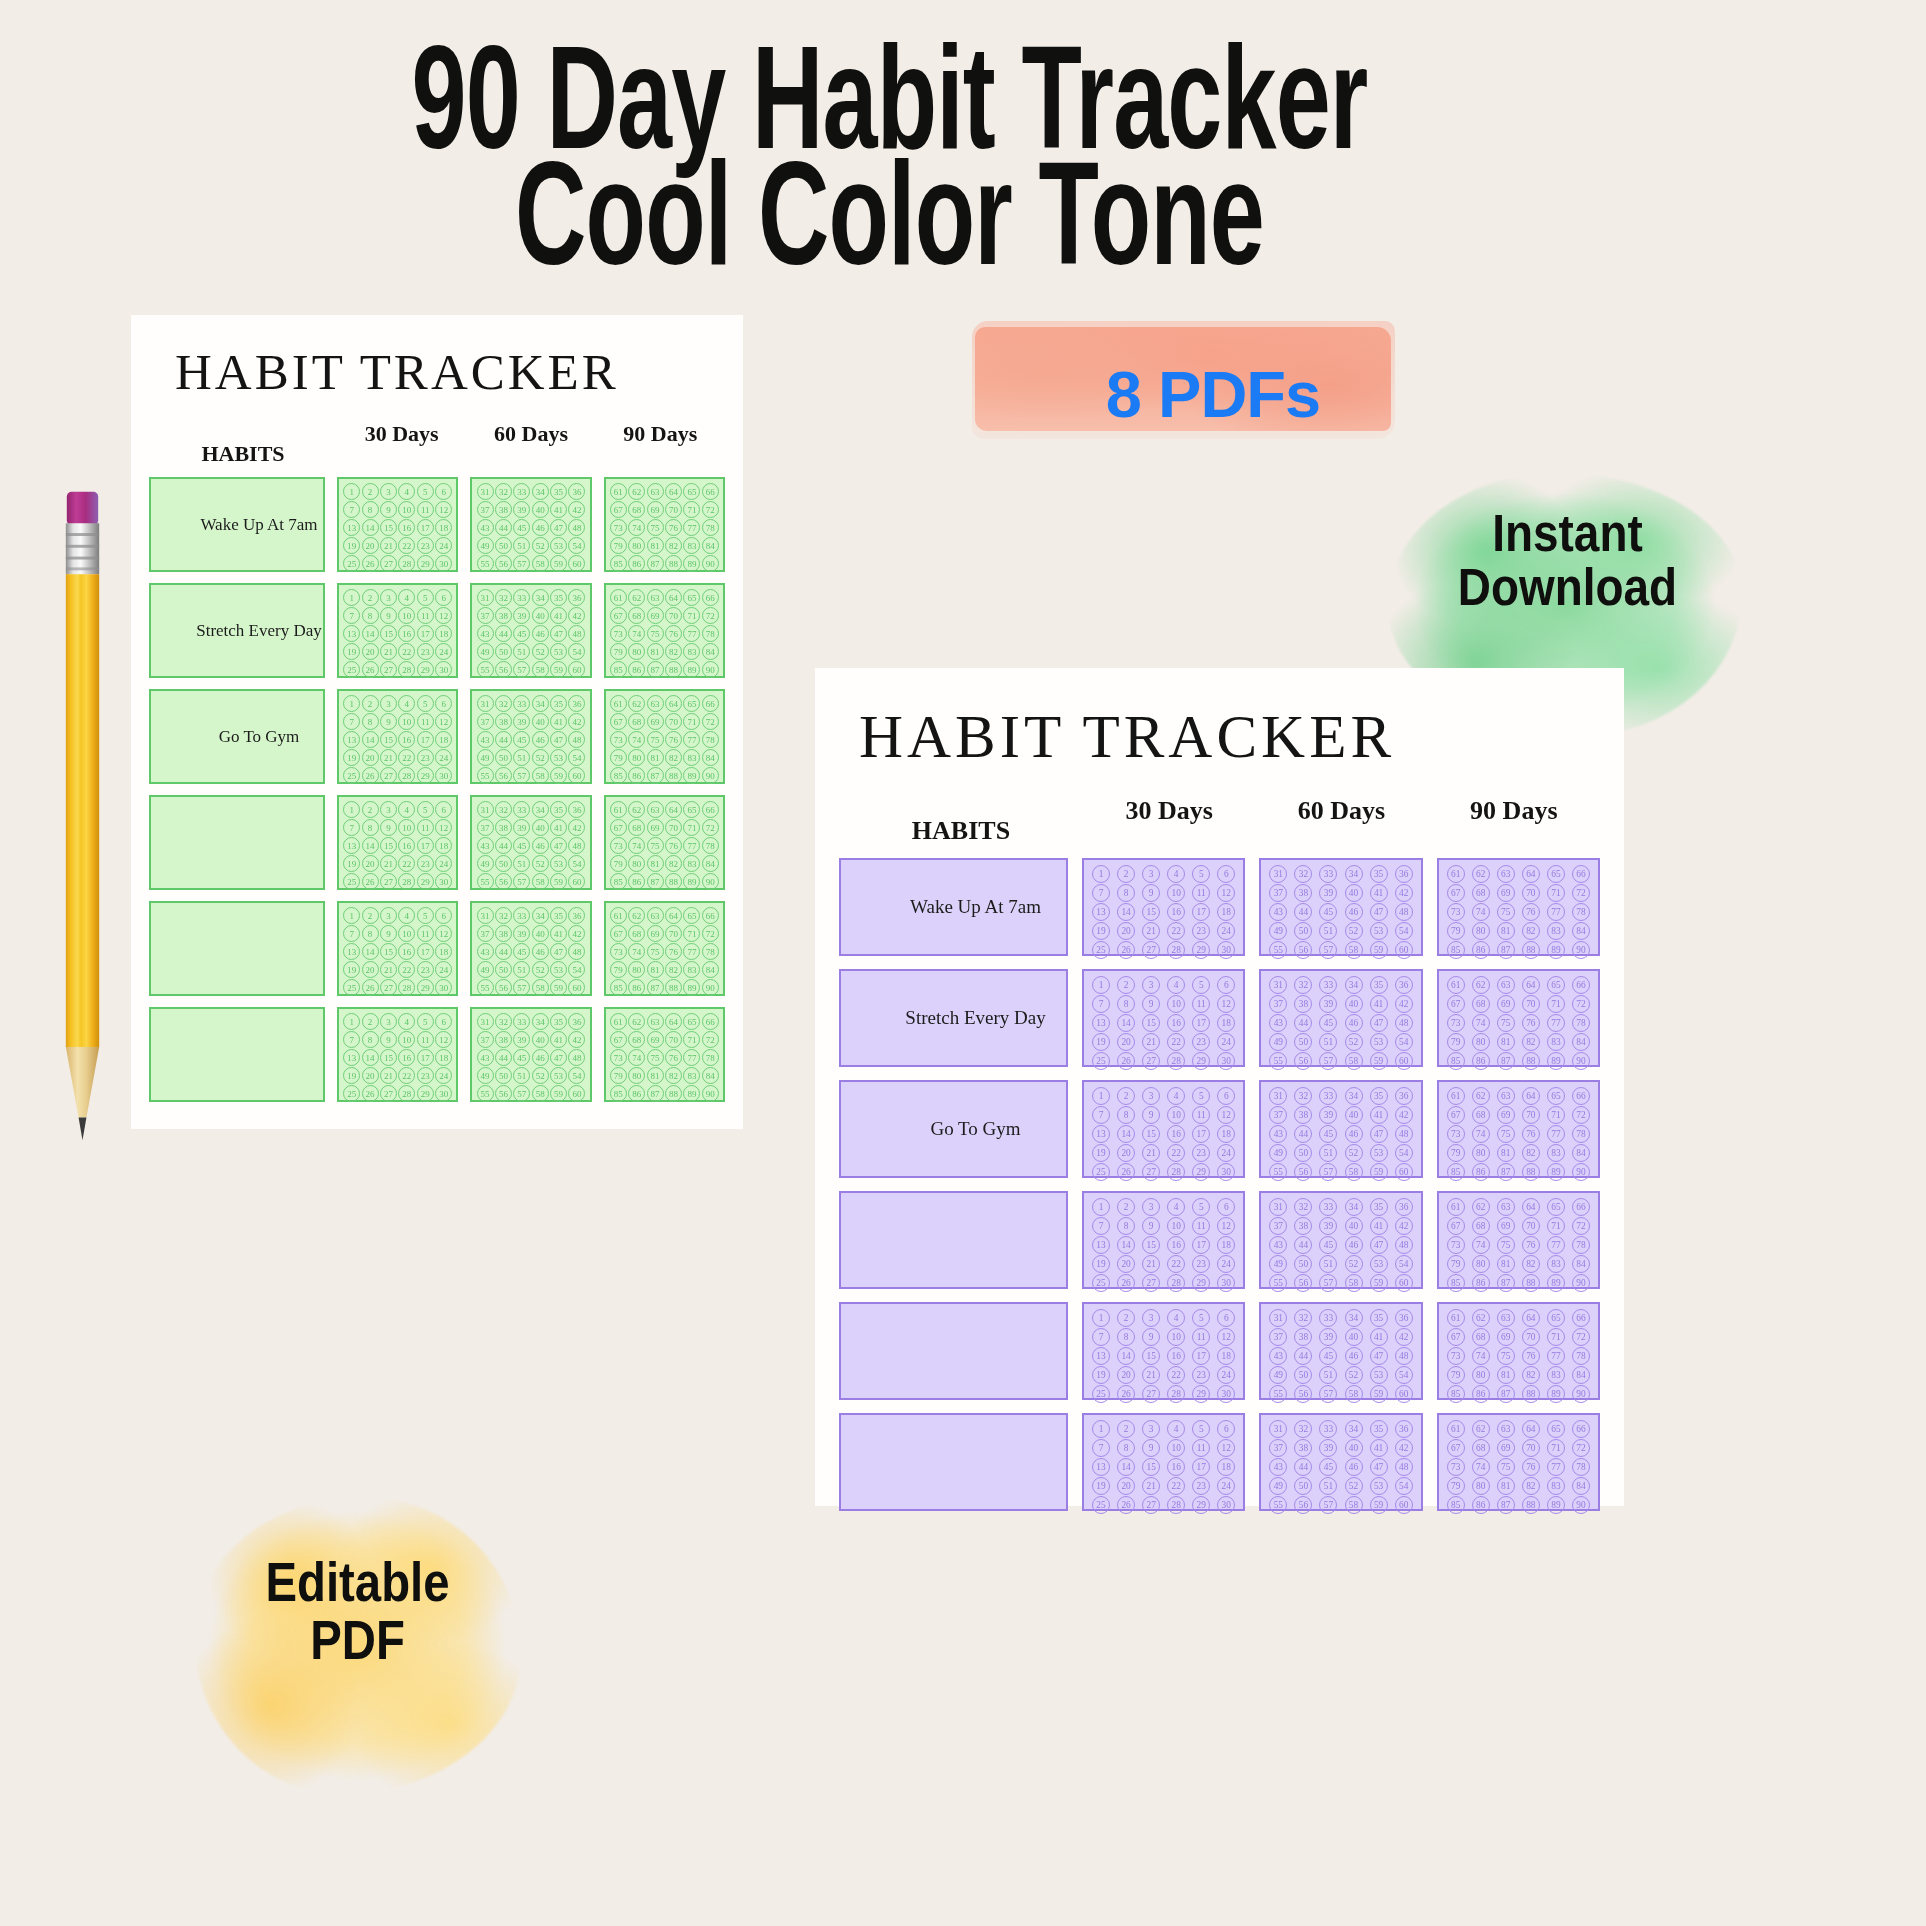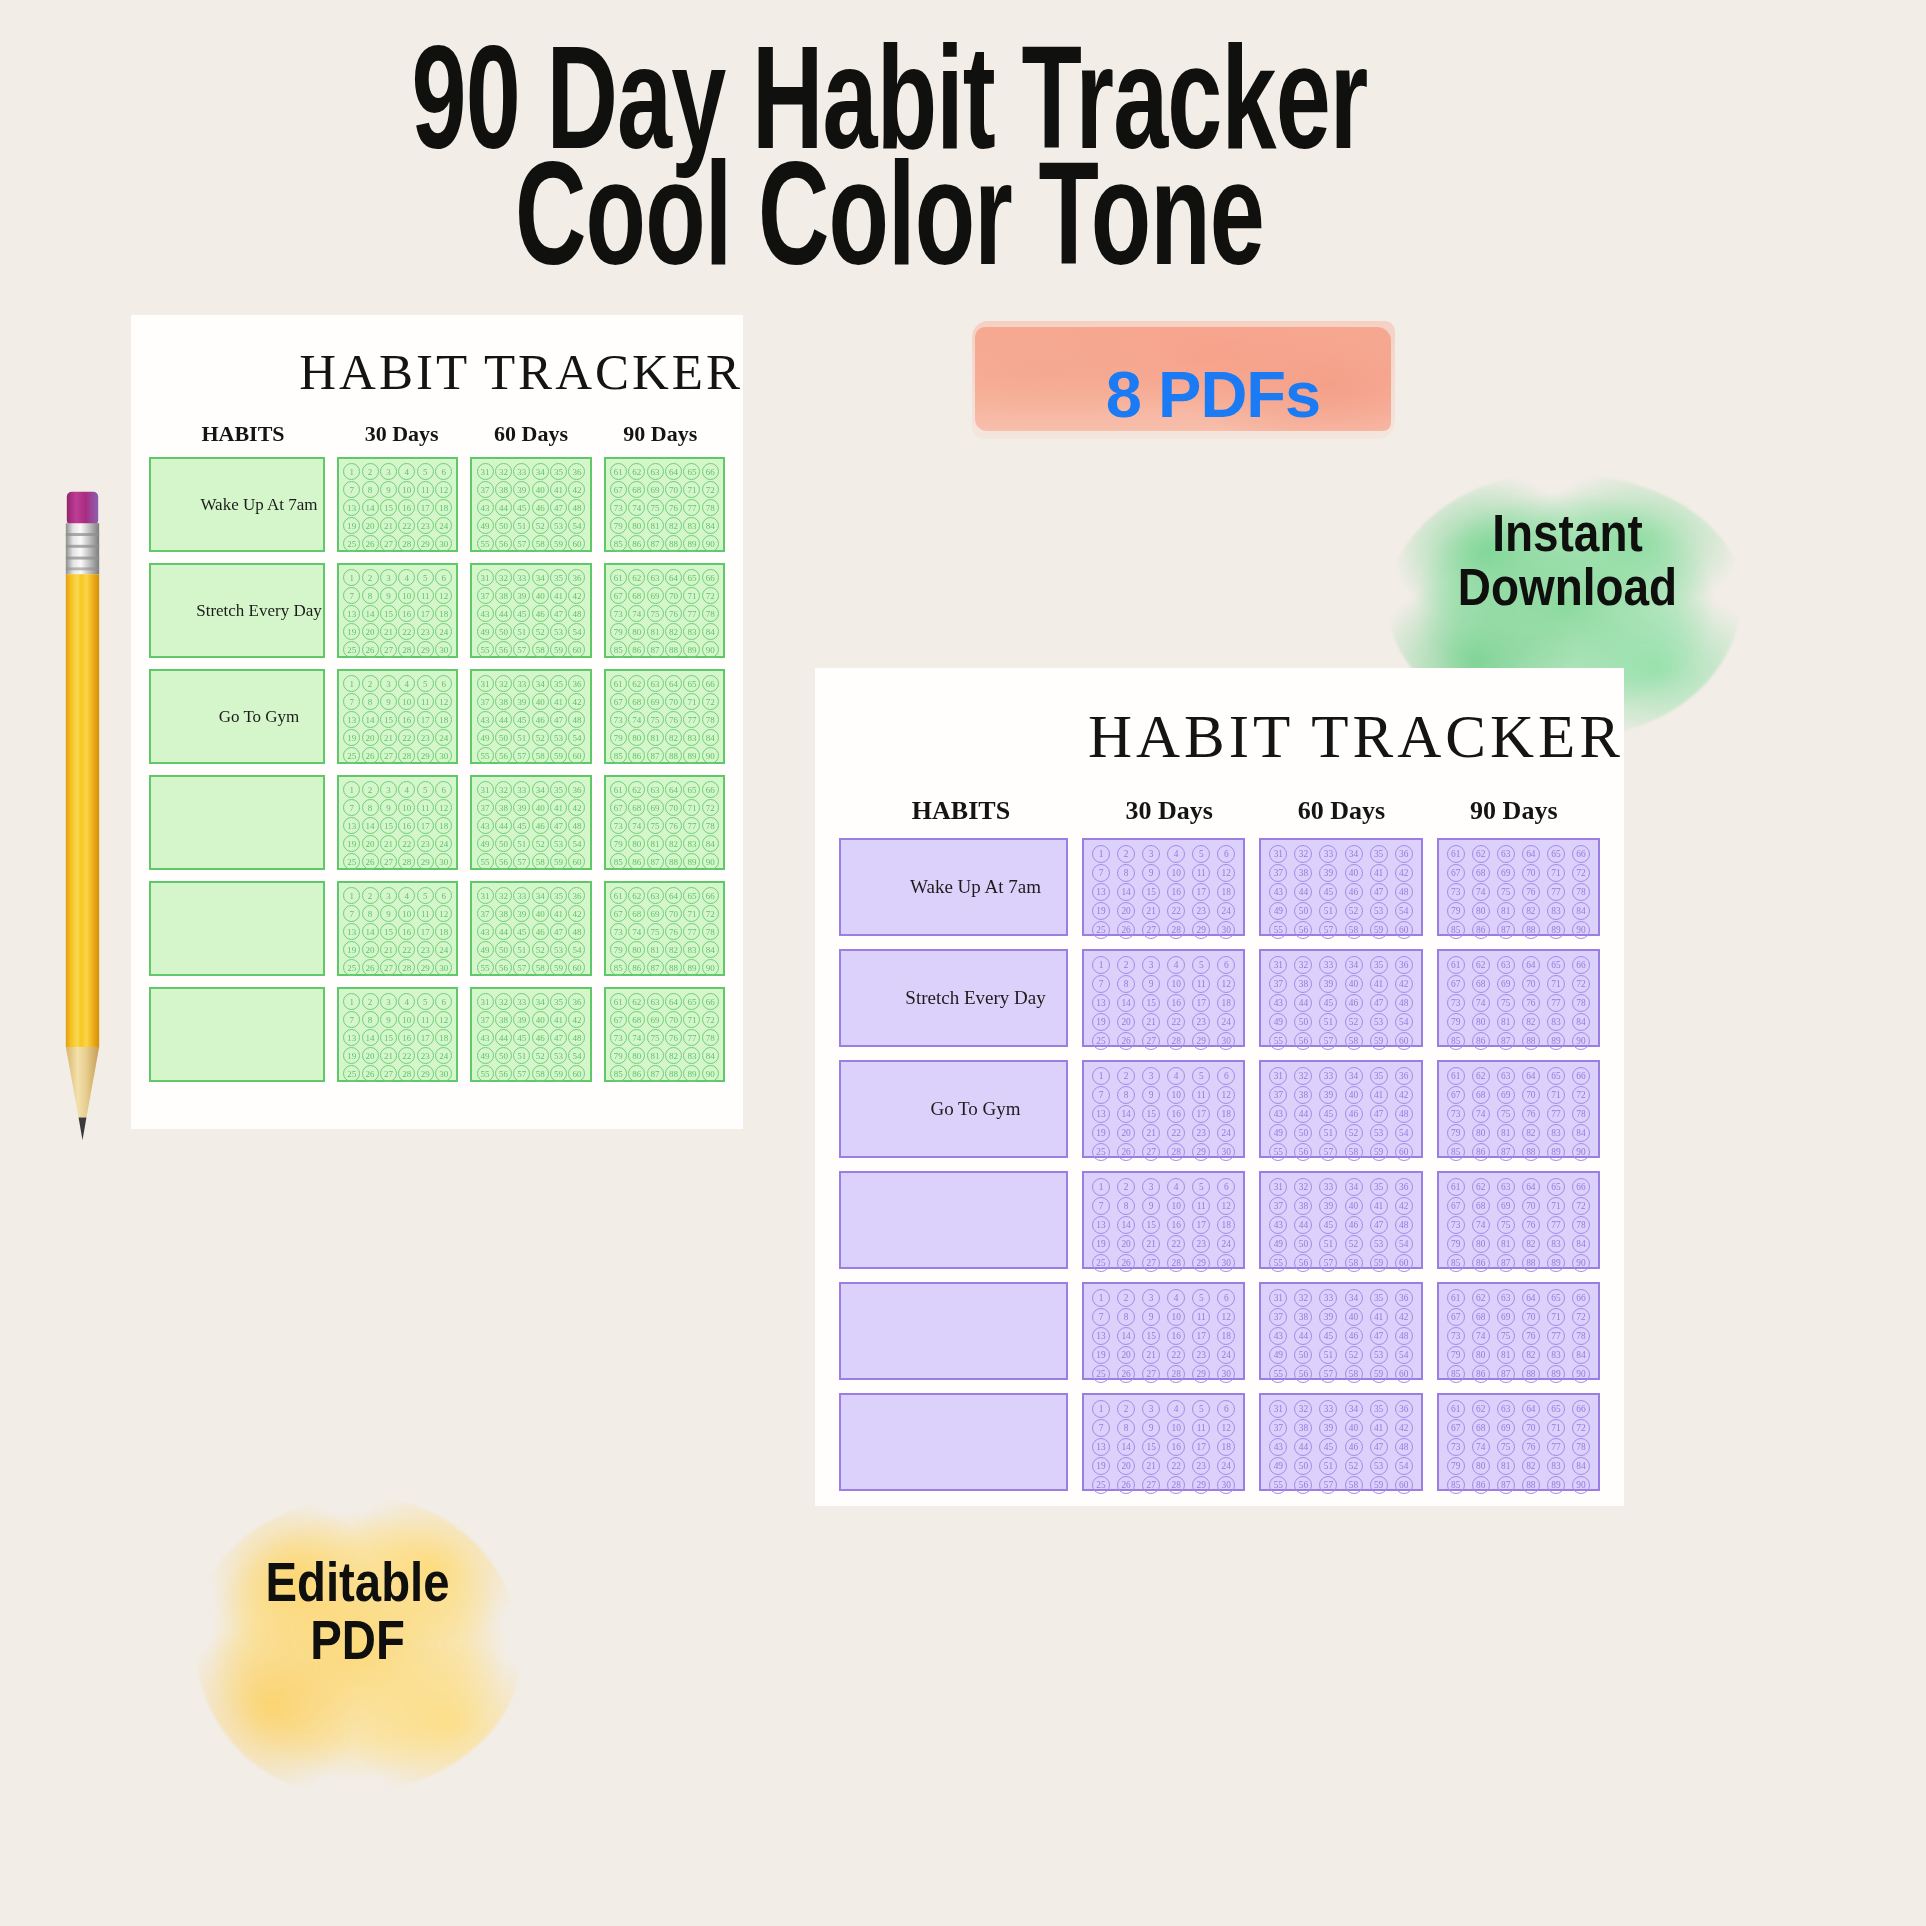--- a/index.html
+++ b/index.html
@@ -97,39 +97,40 @@
 
   
   .sheet{
     position:absolute;background:#fffefc;
     box-shadow:0 0 0 0 rgba(0,0,0,0);
   }
   .sheet-green{left:131px;top:315px;width:612px;height:814px;}
   .sheet-purple{left:815px;top:668px;width:809px;height:838px;}
 
   .sheet-title{
-    text-align:right;
+    text-align:left;
     font-family:"Liberation Serif","DejaVu Serif",serif;
     color:#141414;
     font-weight:400;
+    margin-left:44px;
   }
   .sheet-green .sheet-title{font-size:51px;letter-spacing:3px;padding-top:28px;}
   .sheet-purple .sheet-title{font-size:61px;letter-spacing:4px;padding-top:34px;}
 
   .col-head-row{display:flex;}
   .col-head{
     font-family:"Liberation Serif","DejaVu Serif",serif;
     font-weight:700;color:#141414;text-align:center;
   }
   .sheet-green .col-head-row{padding:20px 18px 0 18px;}
   .sheet-green .col-head{font-size:22px;}
   .sheet-purple .col-head-row{padding:24px 24px 0 24px;}
   .sheet-purple .col-head{font-size:26px;}
 
-  .col-habits{flex:0 0 188px;}
+  .col-habits{flex:0 0 188px;margin-top:20px;}
   .col-days{flex:1;}
   .sheet-purple .col-habits{flex:0 0 244px;}
 
   .rows-wrap{}
   .sheet-green .rows-wrap{padding:10px 18px 0 18px;}
   .sheet-purple .rows-wrap{padding:12px 24px 0 24px;}
 
   .habit-row{display:flex;align-items:stretch;}
   .sheet-green .habit-row{margin-bottom:11px;}
   .sheet-purple .habit-row{margin-bottom:13px;}

